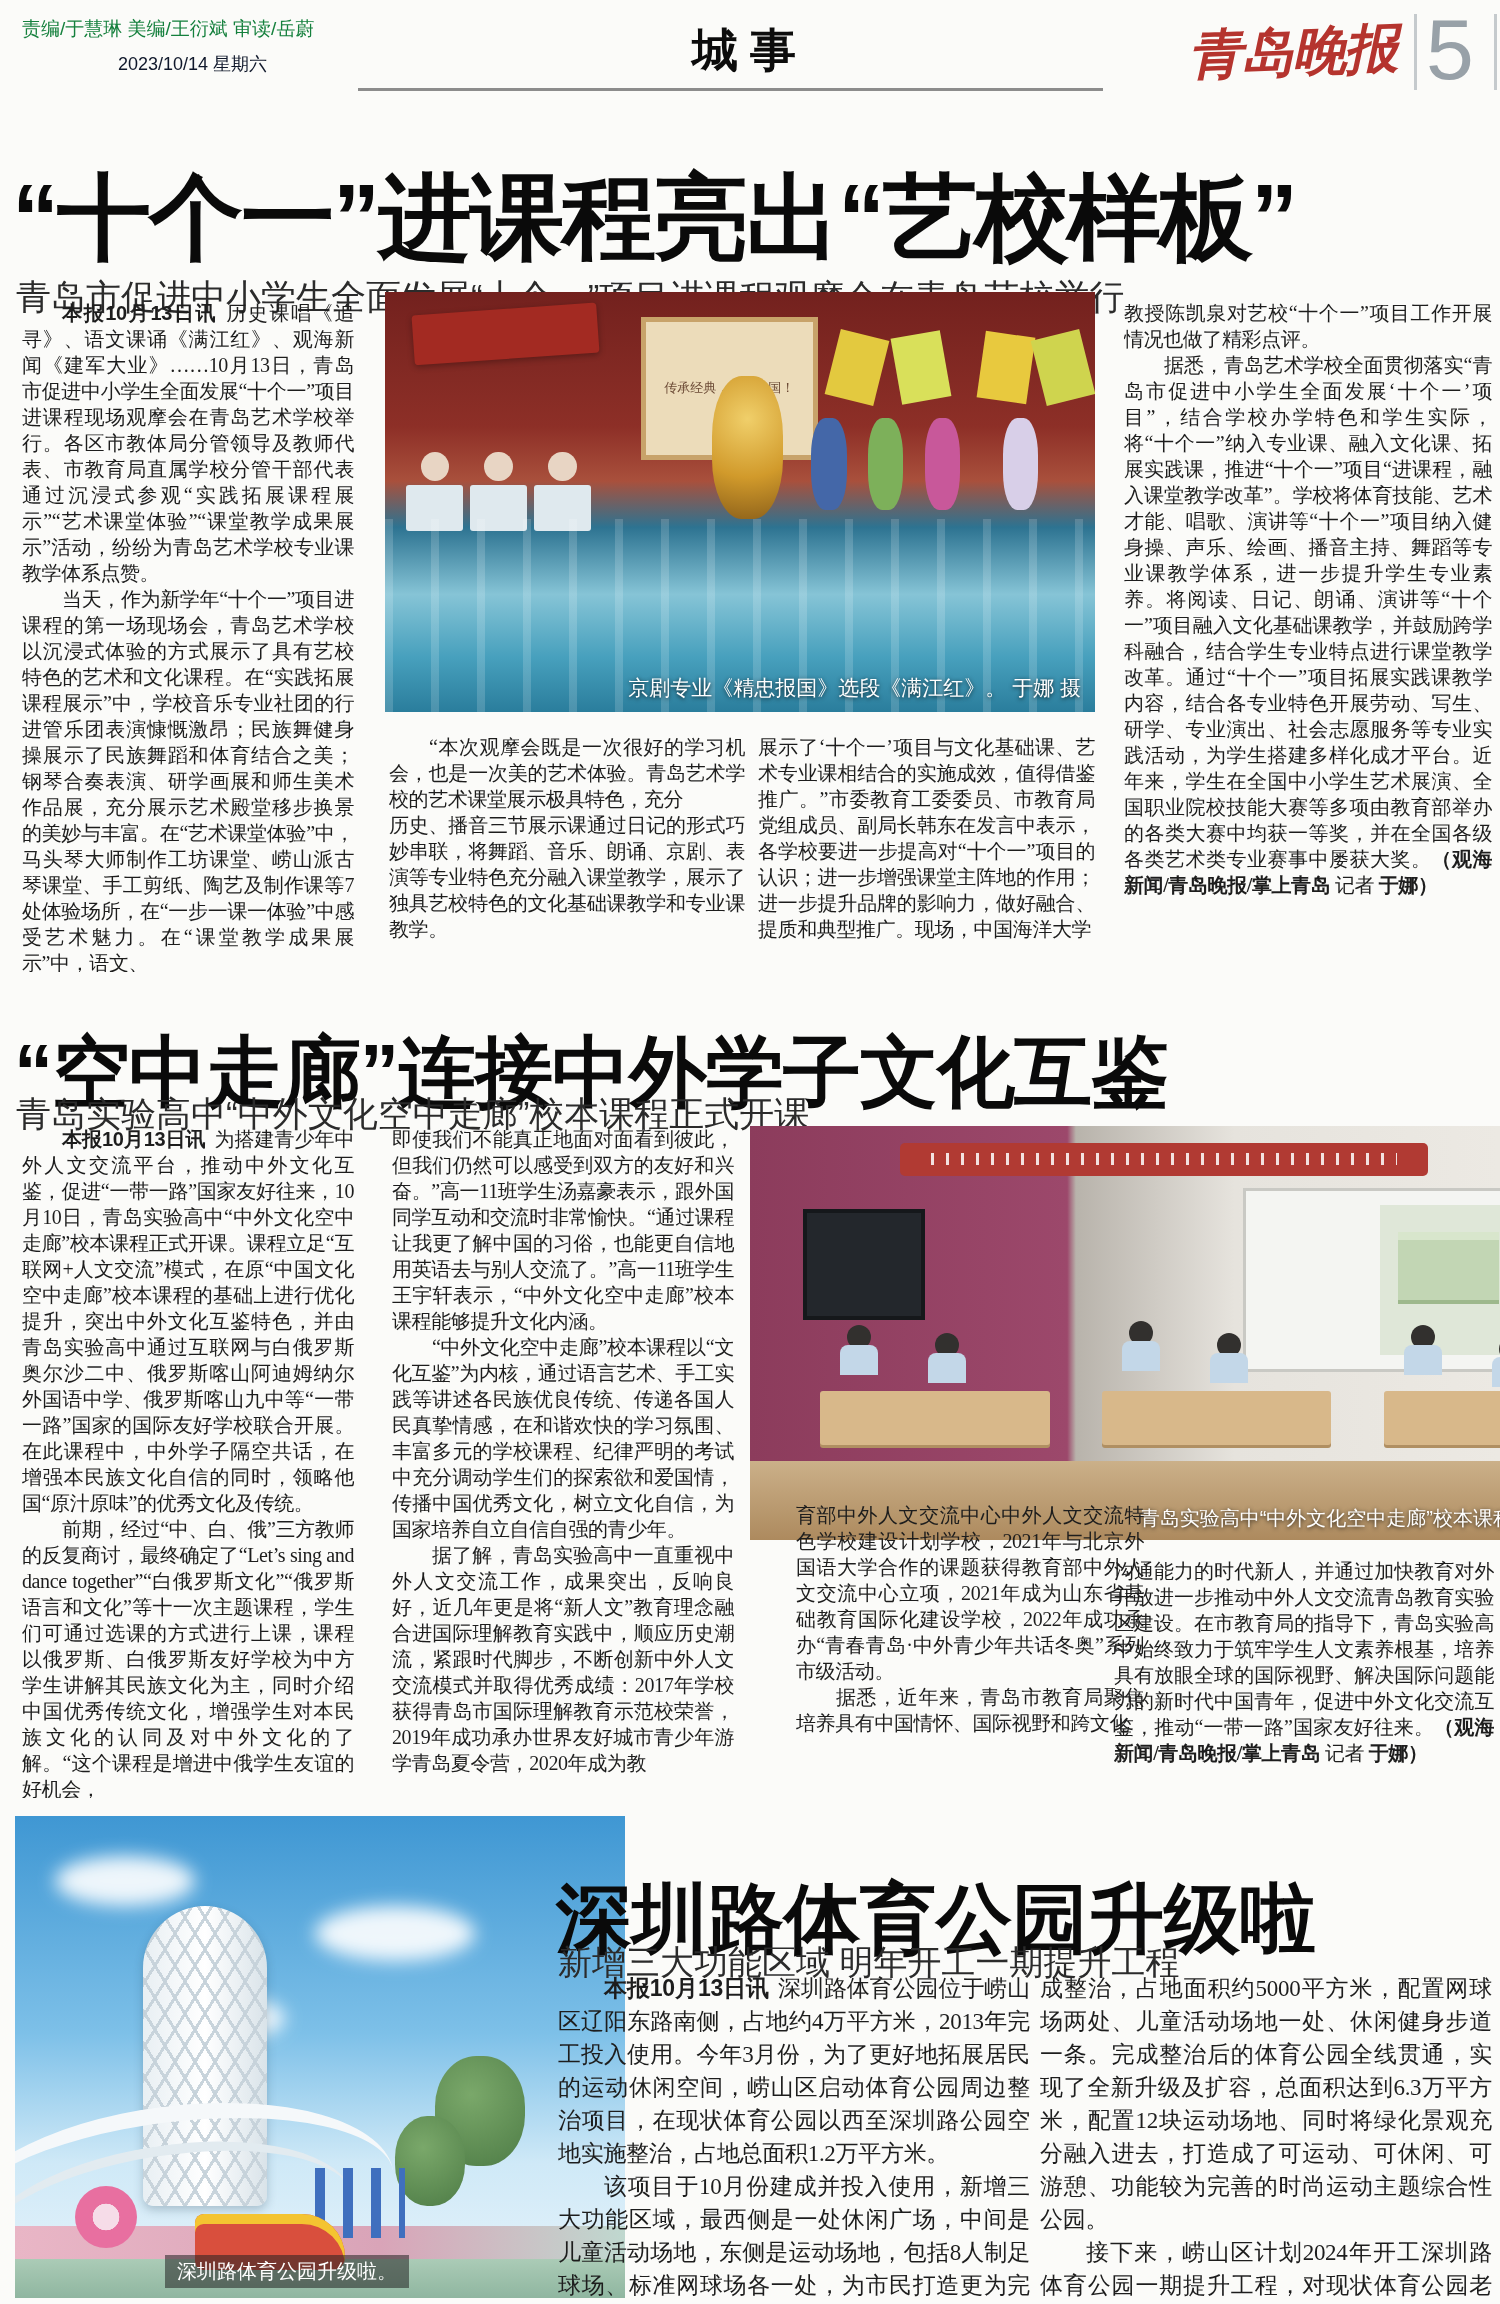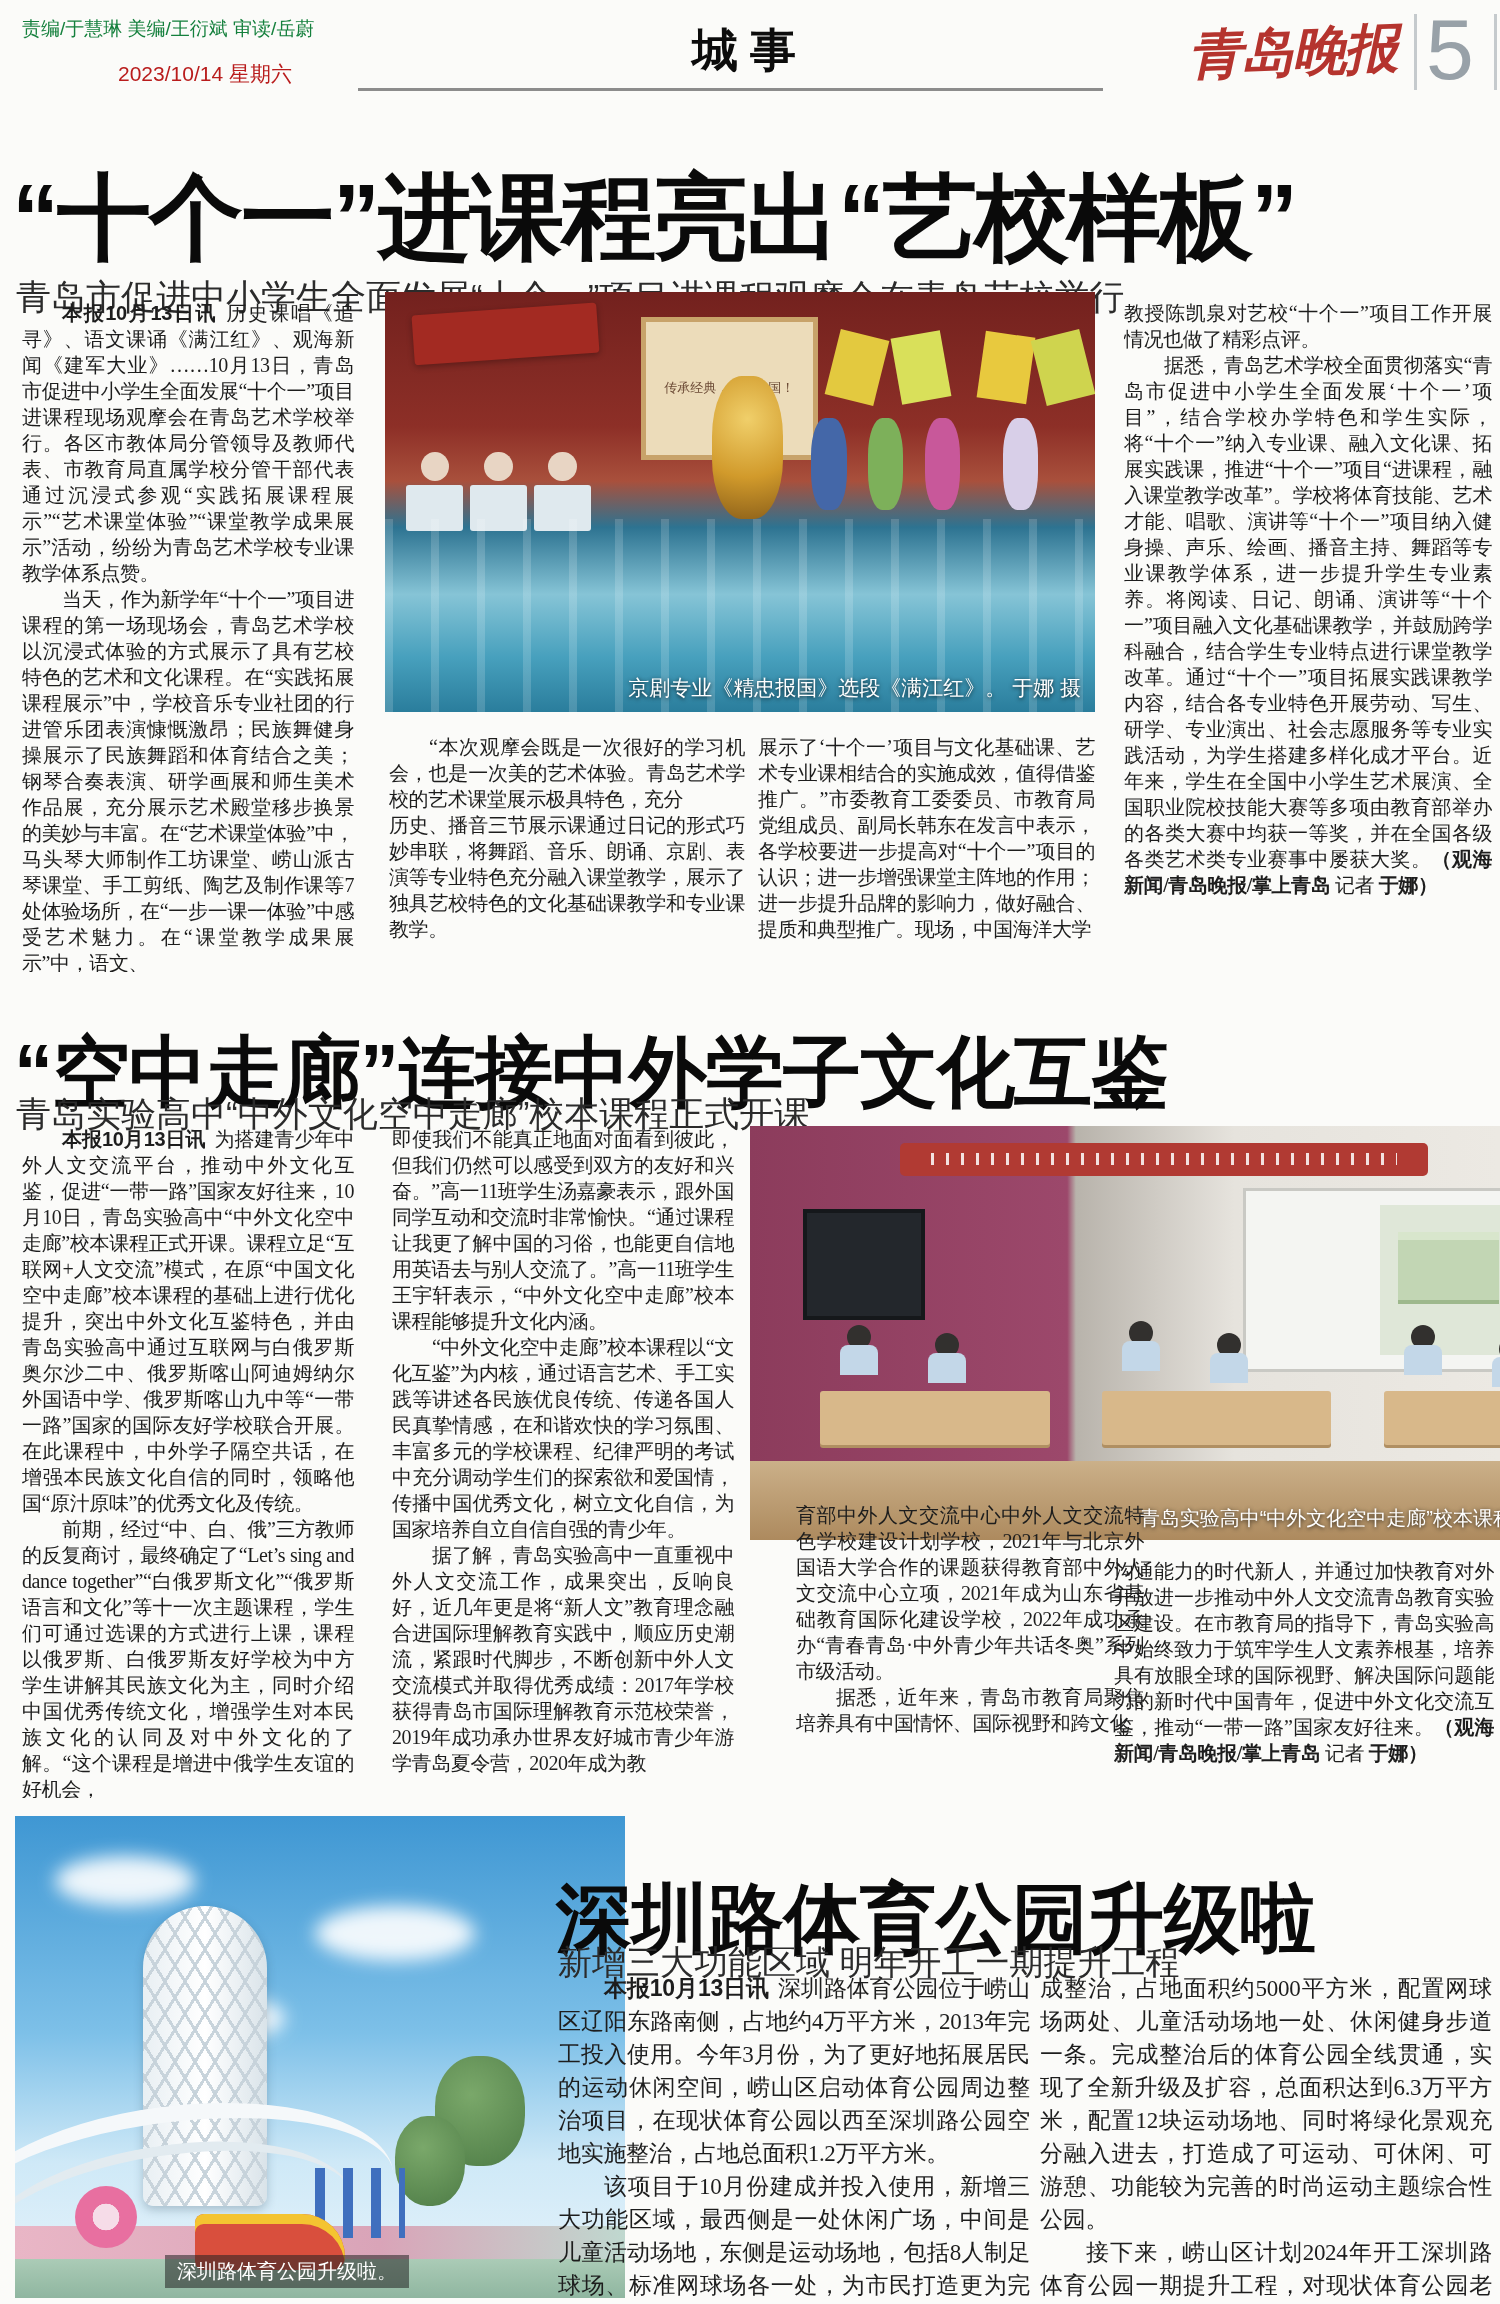--- a/index.html
+++ b/index.html
@@ -1,21 +1,21 @@
 <!DOCTYPE html>
 <html><head>
 <meta charset="utf-8">
 <style>
   html,body{margin:0;padding:0;background:#e8e8e6;}
   .page{position:relative;width:1500px;height:2304px;background:#fbfbf9;margin:0 auto;
         font-family:"Liberation Serif",serif;color:#1c1c1c;overflow:hidden;}
   
   .hdr-editors{position:absolute;left:22px;top:16px;font-size:19px;color:#15803d;
                font-family:"Liberation Sans",sans-serif;}
-  .hdr-date{position:absolute;left:118px;top:60px;font-size:21px;color:#b91c1c;
+  .hdr-date{position:absolute;left:118px;top:52px;font-size:18px;color:#0f172a;
             font-family:"Liberation Sans",sans-serif;}
   .hdr-section{position:absolute;left:50%;transform:translateX(-50%);top:20px;font-size:46px;
                font-weight:700;letter-spacing:12px;color:#0c0c0c;font-family:"Liberation Sans",sans-serif;}
   .hdr-rule{position:absolute;left:358px;top:88px;width:745px;height:3px;background:#8c8c8c;}
   .hdr-logo{position:absolute;left:1188px;top:16px;width:218px;height:70px;font-size:54px;line-height:70px;
             font-family:"DejaVu Serif",serif;font-style:italic;font-weight:700;color:#b5342e;
             transform:rotate(-2deg);letter-spacing:-2px;}
   .hdr-bar{position:absolute;top:14px;width:3px;height:76px;background:#c5cacd;}
   .hdr-pagenum{position:absolute;left:1426px;top:0px;font-size:86px;color:#98a1a8;
                font-family:"Liberation Sans",sans-serif;font-weight:400;}

